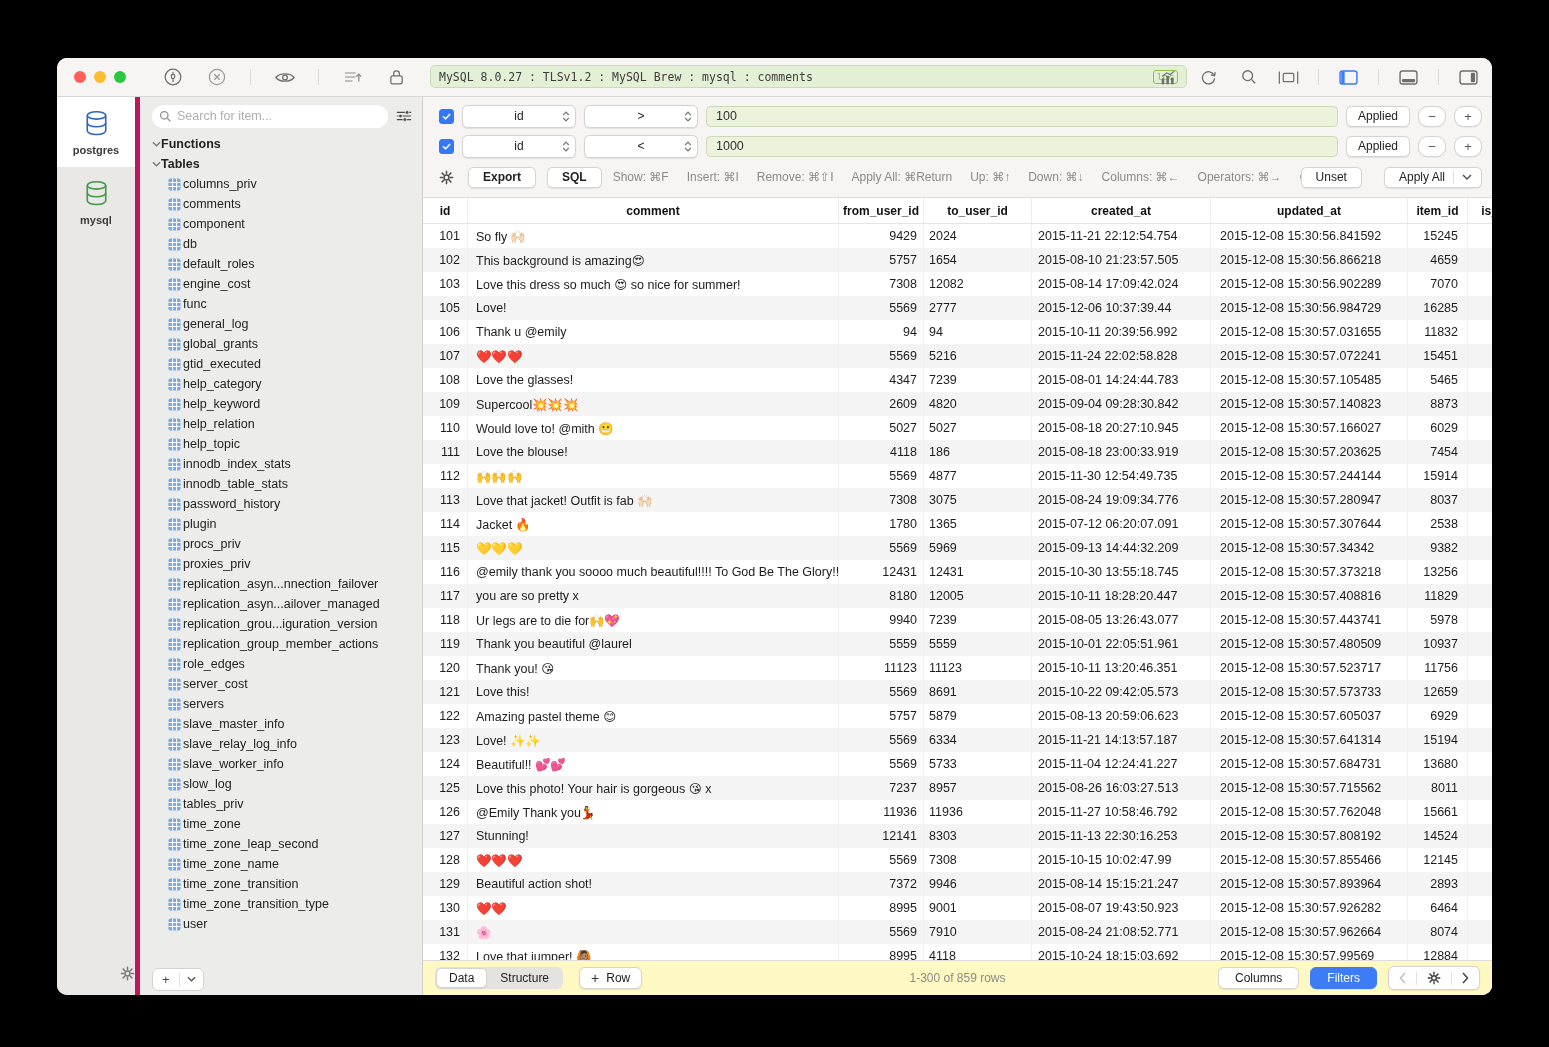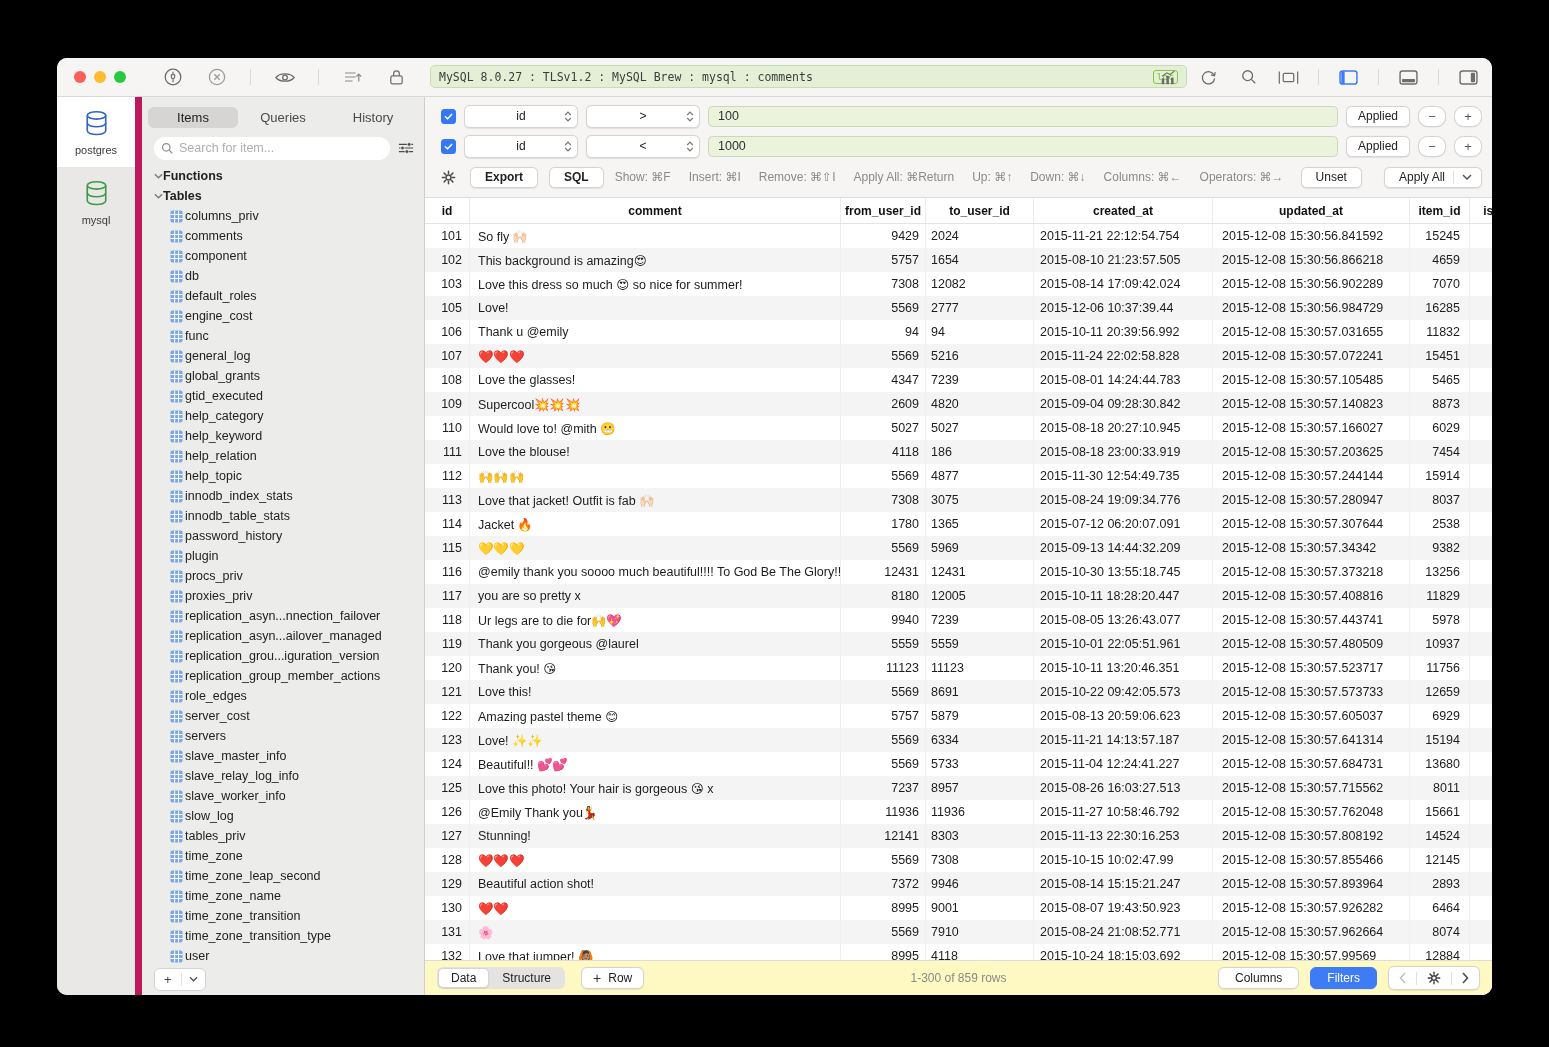--- a/index.html
+++ b/index.html
@@ -19,21 +19,21 @@
   .conn-box{position:absolute;left:373px;top:7px;width:757px;height:23px;background:#e4f0d5;
     border:1px solid #c7dcb4;border-radius:5px;display:flex;align-items:center;
     justify-content:space-between;padding:0 8px;box-sizing:border-box;}
   .conn-text{font-family:"DejaVu Sans Mono","Liberation Mono",monospace;font-size:11.5px;color:#3c3c3c;
     white-space:nowrap;overflow:hidden;}
   .loc-badge{font-family:"DejaVu Sans Mono",monospace;font-size:9.5px;color:#84bf41;
     border:1px solid #8cc24c;border-radius:3px;padding:0 3px;line-height:12px;}
   .tb-right{position:absolute;right:13px;top:0;height:100%;display:flex;align-items:center;gap:19px;}
   
   .wbody{flex:1;display:flex;min-height:0;}
-  .rail{width:78px;flex:none;background:#e9e8e6;display:flex;flex-direction:column;align-items:flex-start;border-right:7px solid #be185d;}
+  .rail{width:78px;flex:none;background:#e9e8e6;display:flex;flex-direction:column;align-items:flex-end;border-right:5px solid #be185d;font-weight:bold;}
   .rail-item{width:100%;padding:13px 0 11px;display:flex;flex-direction:column;align-items:center;gap:7px;}
   .rail-item.active{background:#ffffff;}
   .rail-name{font-size:11px;color:#3a3a3a;}
   .rail-spacer{flex:1;}
   .rail-gear{margin:0 0 10px -40px;cursor:default;}
   
   .sidebar{width:282px;flex:none;background:#ececea;border-right:1px solid #cfcecc;
     display:flex;flex-direction:column;min-height:0;}
   .side-tabs{display:flex;margin-top:8px;height:24px;align-items:center;padding:0 6px;}
   .side-tab{flex:1;text-align:center;font-size:13px;color:#4a4a4a;padding:3px 0;border-radius:6px;}
@@ -257,25 +257,20 @@
         <svg viewBox="0 0 20 20" width="15" height="15">
             <g stroke="#787876" stroke-width="2" stroke-linecap="round">
               <path d="M10 1.8v3M10 15.2v3M1.8 10h3M15.2 10h3M4.2 4.2l2.1 2.1M13.7 13.7l2.1 2.1M4.2 15.8l2.1-2.1M13.7 6.3l2.1-2.1"></path>
             </g>
             <circle cx="10" cy="10" r="3.3" fill="none" stroke="#787876" stroke-width="2"></circle>
           </svg>
       </div>
     </div>
 
     <div class="sidebar">
-      <div class="side-tabs">
-        <span class="side-tab active">Items</span>
-        <span class="side-tab">Queries</span>
-        <span class="side-tab">History</span>
-      </div>
       <div class="side-search">
         <span class="search-wrap">
           <svg viewBox="0 0 16 16" width="13" height="13">
               <circle cx="6.5" cy="6.5" r="4.6" fill="none" stroke="#8e8e8c" stroke-width="1.5"></circle>
               <path d="M10.2 10.2 14 14" stroke="#8e8e8c" stroke-width="1.5"></path>
             </svg>
           <input class="search-input" placeholder="Search for item..." style="">
         </span>
         <span style="display:flex">
           <svg viewBox="0 0 18 14" width="16" height="14">
@@ -995,21 +990,21 @@
             <div class="cell c1">Ur legs are to die for🙌💖</div>
             <div class="cell c2">9940</div>
             <div class="cell c3">7239</div>
             <div class="cell c4">2015-08-05 13:26:43.077</div>
             <div class="cell c5">2015-12-08 15:30:57.443741</div>
             <div class="cell c6">5978</div>
             <div class="cell c7"></div>
           </div>
           <div class="trow alt">
             <div class="cell c0">119</div>
-            <div class="cell c1">Thank you gorgeous @laurel</div>
+            <div class="cell c1">Thank you beautiful @laurel</div>
             <div class="cell c2">5559</div>
             <div class="cell c3">5559</div>
             <div class="cell c4">2015-10-01 22:05:51.961</div>
             <div class="cell c5">2015-12-08 15:30:57.480509</div>
             <div class="cell c6">10937</div>
             <div class="cell c7"></div>
           </div>
           <div class="trow">
             <div class="cell c0">120</div>
             <div class="cell c1">Thank you! 😘</div>

